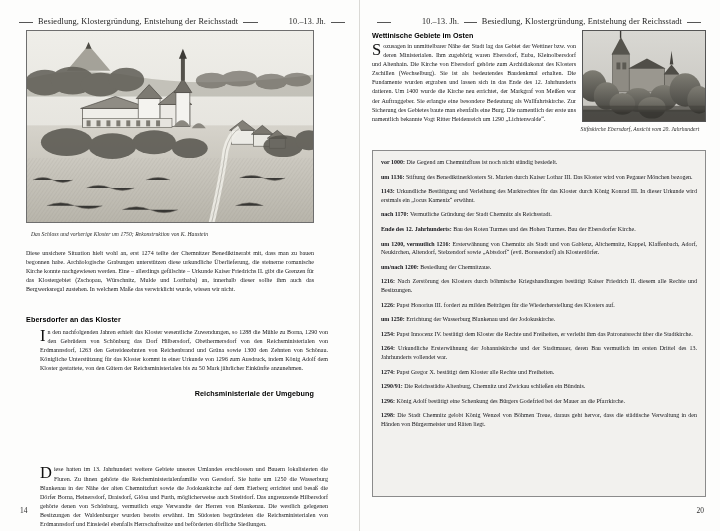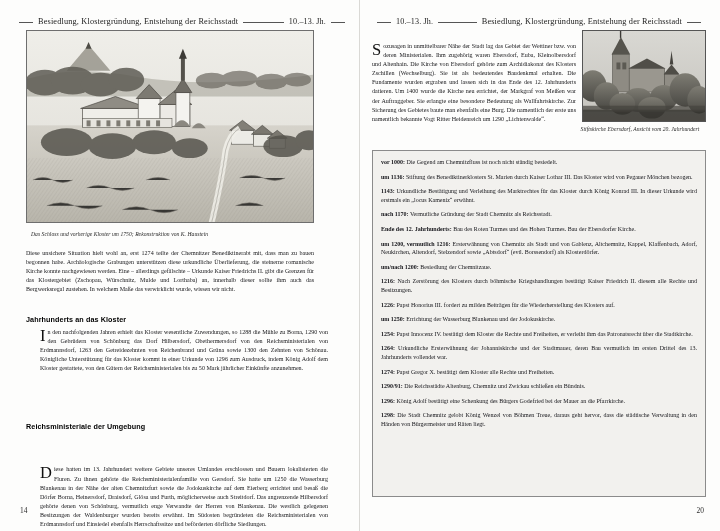--- a/index.html
+++ b/index.html
@@ -33,21 +33,21 @@
     display: flex;
     align-items: center;
     font-size: 8.1px;
     color: #1b1b1b;
     letter-spacing: .15px;
     white-space: nowrap;
   }
   .runhead.left  { left: 14px; right: 10px; }
   .runhead.right { left: 12px; right: 14px; }
   .rh-title { font-size: 8.3px; }
-  .rh-period { font-size: 8.1px; }
+  .rh-period { font-size: 8.1px; margin-left: 26px; }
   .rule {
     flex: 1 1 auto;
     height: 0;
     border-top: 0.6px solid #555;
     margin: 0 5px;
     position: relative;
     top: 1px;
   }
   .rule.short { flex: 0 0 14px; }
 
@@ -296,28 +296,28 @@
         </g>
       </svg>
     </div>
 
     <div class="caption cap-left">Das Schloss und vorherige Kloster um 1750; Rekonstruktion von K. Haustein</div>
 
     <div class="bodycol" style="top:249px;">
       <p>Diese unsichere Situation hielt wohl an, erst 1274 teilte der Chemnitzer Benediktinerabt mit, dass man zu bauen begonnen habe. Archäologische Grabungen unterstützen diese urkundliche Überlieferung, die steinerne romanische Kirche konnte nachgewiesen werden. Eine – allerdings gefälschte – Urkunde Kaiser Friedrichs II. gibt die Grenzen für das Klostergebiet (Zschopau, Würschnitz, Mulde und Lorthaba) an, innerhalb dieser sollte ihm auch das Bergwerksregal zustehen. In welchem Maße das verwirklicht wurde, wissen wir nicht.</p>
     </div>
 
-    <h2 class="sec" style="top:315px;">Jahrhunderts an das Kloster</h2>
+    <h2 class="sec" style="top:315px;">Ebersdorfer an das Kloster</h2>
 
     <div class="bodycol dropcap-para" style="top:328px;">
       <span class="dropcap">I</span>
       <p>n den nachfolgenden Jahren erhielt das Kloster wesentliche Zuwendungen, so 1288 die Mühle zu Borna, 1290 von den Gebrüdern von Schönburg das Dorf Hilbersdorf, Obethermersdorf von den Reichsministerialen von Erdmannsdorf, 1263 den Getreidezehnten von Reichenbrand und Grüna sowie 1300 den Zehnten von Schönau. Königliche Unterstützung für das Kloster kommt in einer Urkunde von 1296 zum Ausdruck, indem König Adolf dem Kloster gestattete, von den Gütern der Reichsministerialen bis zu 50 Mark jährlicher Einkünfte anzunehmen.</p>
     </div>
 
-    <h2 class="sec" style="top:422px;">Reichsministeriale der Umgebung</h2>
+    <h2 class="sec" style="top:389px;text-align:right;">Reichsministeriale der Umgebung</h2>
 
     <div class="bodycol dropcap-para" style="top:420px;">
       <span class="dropcap">D</span>
       <p>iese hatten im 13. Jahrhundert weitere Gebiete unseres Umlandes erschlossen und Bauern lokalisierten die Fluren. Zu ihnen gehörte die Reichsministerialenfamilie von Gersdorf. Sie hatte um 1250 die Wasserburg Blankenau in der Nähe der alten Chemnitzfurt sowie die Jodokuskirche auf dem Eierberg errichtet und besaß die Dörfer Borna, Heinersdorf, Draisdorf, Glösa und Furth, möglicherweise auch Streitdorf. Das angrenzende Hilbersdorf gehörte denen von Schönburg, vermutlich enge Verwandte der Herren von Blankenau. Die westlich gelegenen Besitzungen der Waldenburger wurden bereits erwähnt. Im Südosten begründeten die Reichsministerialen von Erdmannsdorf und Einsiedel ebenfalls Herrschaftssitze und beförderten dörfliche Siedlungen.</p>
     </div>
 
     <div class="folio left">14</div>
   </div>
 
   <div class="gutter"></div>
@@ -325,20 +325,21 @@
   <div class="page right">
 
     <div class="runhead right">
       <span class="rule short"></span>
       <span class="rh-period">10.–13. Jh.</span>
       <span class="rule"></span>
       <span class="rh-title">Besiedlung, Klostergründung, Entstehung der Reichsstadt</span>
       <span class="rule short"></span>
     </div>
 
+    <h2 class="rp-head">Wettinische Gebiete im Osten</h2>
 
     <div class="rp-body dropcap-para">
       <span class="dropcap">S</span>
       <p>ozusagen in unmittelbarer Nähe der Stadt lag das Gebiet der Wettiner bzw. von deren Ministerialen. Ihm zugehörig waren Ebersdorf, Euba, Kleinolbersdorf und Altenhain. Die Kirche von Ebersdorf gehörte zum Archidiakonat des Klosters Zschillen (Wechselburg). Sie ist als bedeutendes Baudenkmal erhalten. Die Fundamente wurden ergraben und lassen sich in das Ende des 12. Jahrhunderts datieren. Um 1400 wurde die Kirche neu errichtet, der Markgraf von Meißen war der Auftraggeber. Sie erlangte eine besondere Bedeutung als Wallfahrtskirche. Zur Sicherung des Gebietes baute man ebenfalls eine Burg. Die namentlich der erste uns namentlich bekannte Vogt Ritter Heidenreich um 1290 „Lichtenwalde“.</p>
     </div>
 
     <div class="photo">
       <svg class="photo-canvas" viewBox="0 0 124 92" preserveAspectRatio="none">
         <defs>
           <linearGradient id="psky" x1="0" y1="0" x2="0" y2="1">

